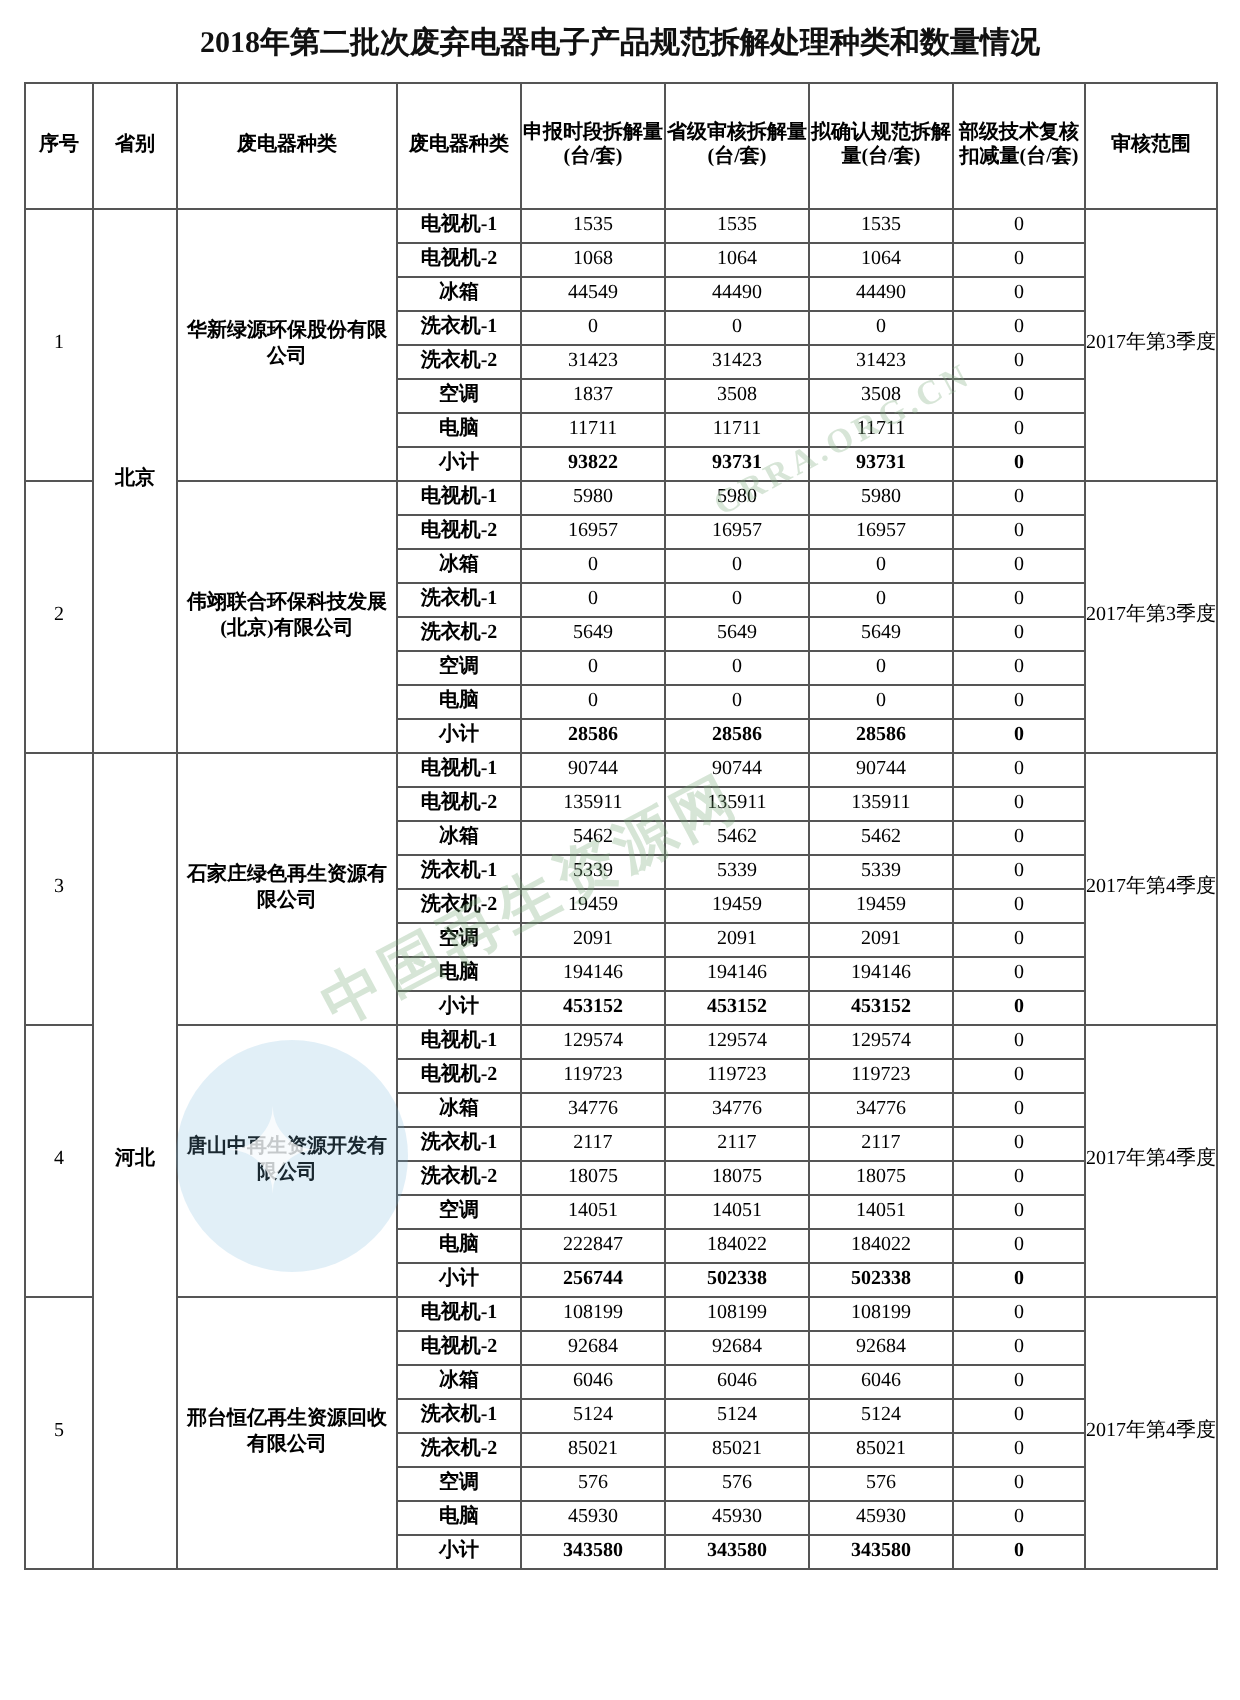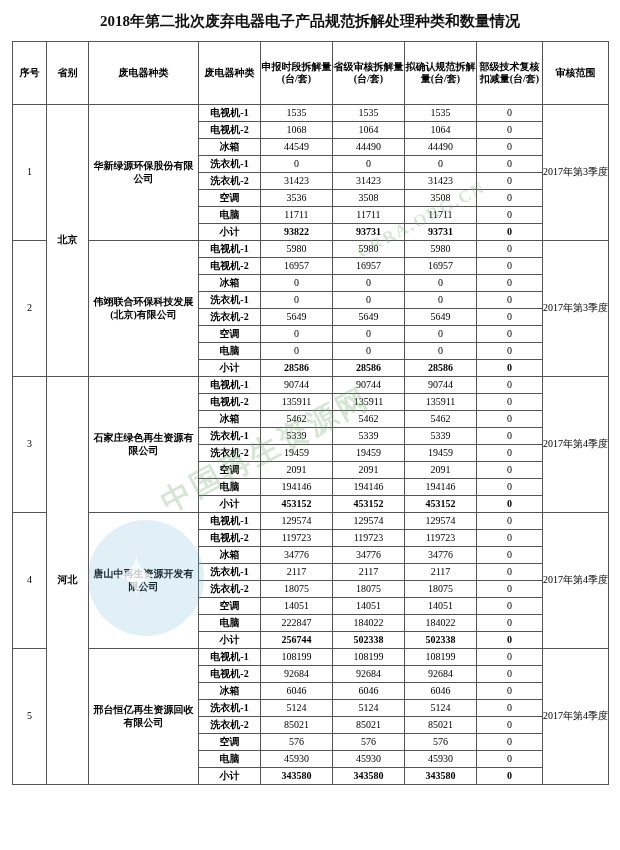--- a/index.html
+++ b/index.html
@@ -190,21 +190,21 @@
         </tr>
         <tr>
           <td class="kind">洗衣机-2</td>
           <td class="num">31423</td>
           <td class="num">31423</td>
           <td class="num">31423</td>
           <td class="num">0</td>
         </tr>
         <tr>
           <td class="kind">空调</td>
-          <td class="num">3536</td>
+          <td class="num">1837</td>
           <td class="num">3508</td>
           <td class="num">3508</td>
           <td class="num">0</td>
         </tr>
         <tr>
           <td class="kind">电脑</td>
           <td class="num">11711</td>
           <td class="num">11711</td>
           <td class="num">11711</td>
           <td class="num">0</td>

